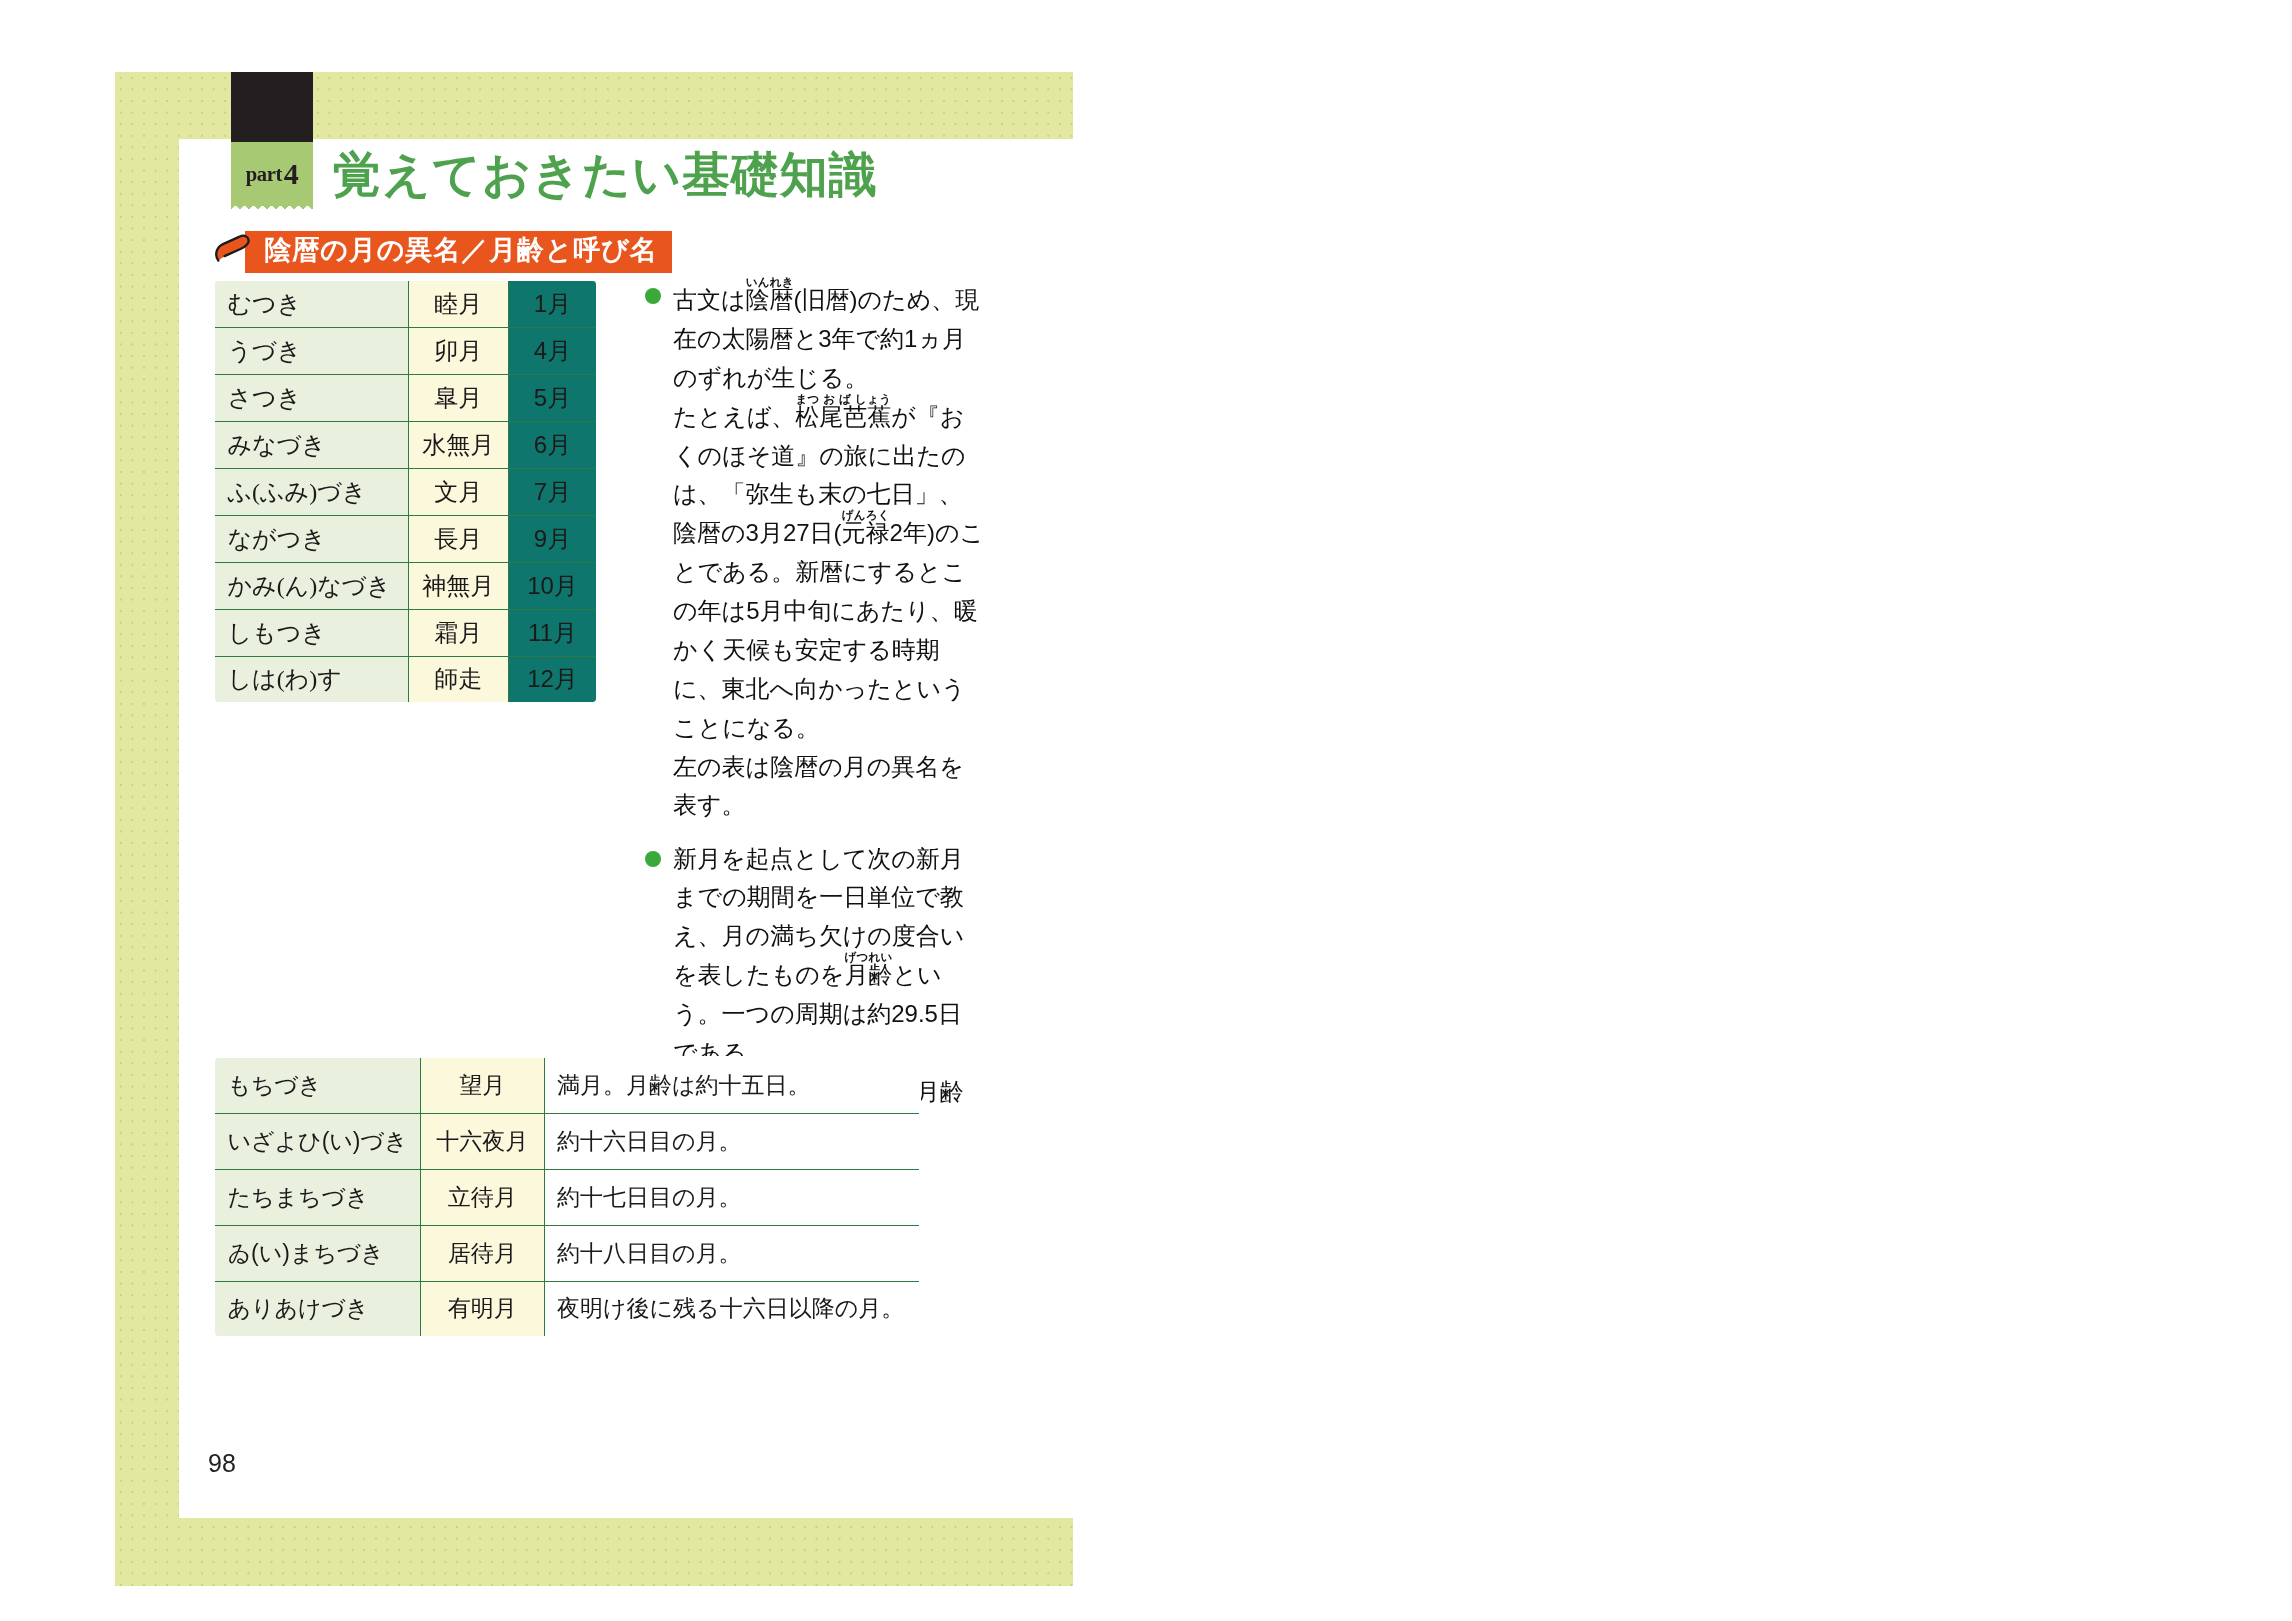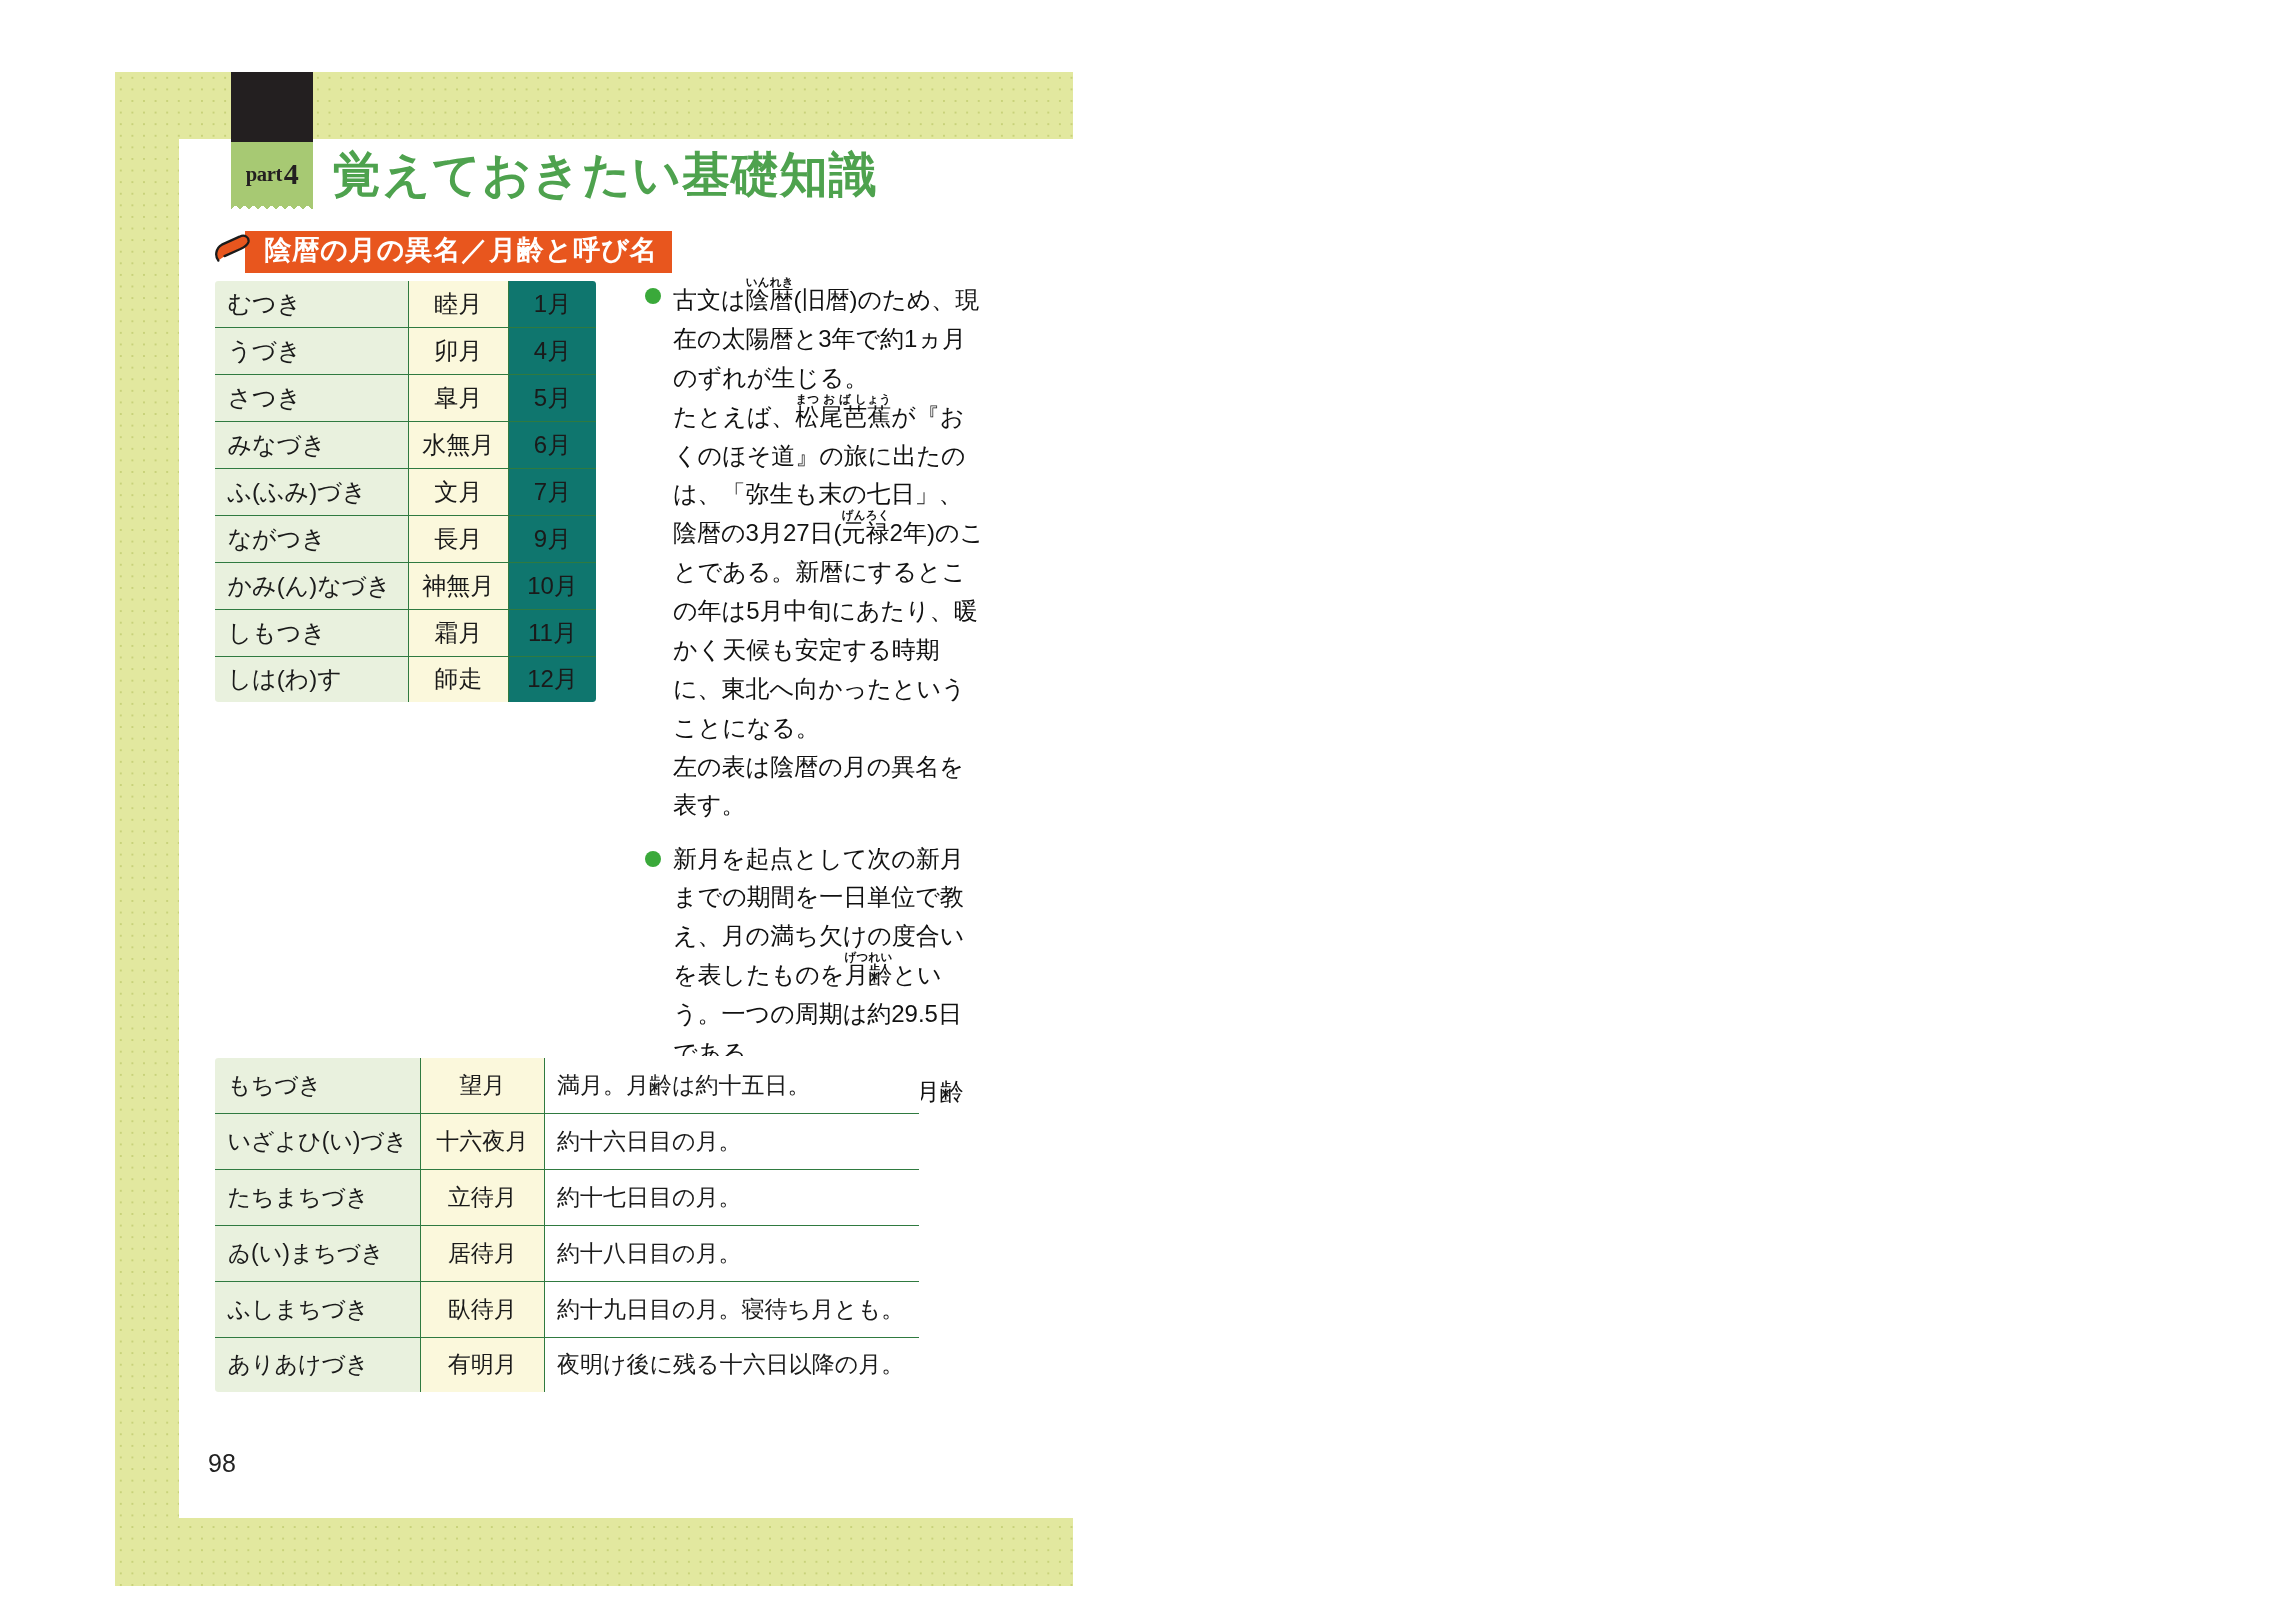--- a/index.html
+++ b/index.html
@@ -72,21 +72,21 @@
     white-space: nowrap;
   }
   .c-kana { background: #e9f1de; }
   .c-kanji { background: #fbf8dc; text-align: center; }
   .c-num  { background: #0f766e; text-align: center; }
   .c-desc { background: #ffffff; }
 
   
   #table-months { left: 213px; top: 279px; width: 385px; }
   #table-months td { height: 47px; }
-  #table-months .c-kana { width: 193px; }
+  #table-months .c-kana { width: 193px; font-family: Liberation Serif, serif; }
   #table-months .c-kanji { width: 100px; }
   #table-months .c-num { width: 88px; }
 
   
   #table-moon { left: 213px; top: 1056px; width: 708px; }
   #table-moon td { height: 56px; font-size: 23px; }
   #table-moon .c-kana { width: 195px; }
   #table-moon .c-kanji { width: 133px; }
   #table-moon .c-desc { width: 380px; }
 
@@ -211,25 +211,20 @@
             <td class="c-kana">たちまちづき</td>
             <td class="c-kanji">立待月</td>
             <td class="c-desc">約十七日目の月。</td>
           </tr>
           <tr>
             <td class="c-kana">ゐ(い)まちづき</td>
             <td class="c-kanji">居待月</td>
             <td class="c-desc">約十八日目の月。</td>
           </tr>
           <tr>
-            <td class="c-kana">ふしまちづき</td>
-            <td class="c-kanji">臥待月</td>
-            <td class="c-desc">約十九日目の月。寝待ち月とも。</td>
-          </tr>
-          <tr>
             <td class="c-kana">ありあけづき</td>
             <td class="c-kanji">有明月</td>
             <td class="c-desc">夜明け後に残る十六日以降の月。</td>
           </tr>
         </tbody>
       </table>
 
     <div class="folio" id="folio-left">98</div>
   </div>
 

